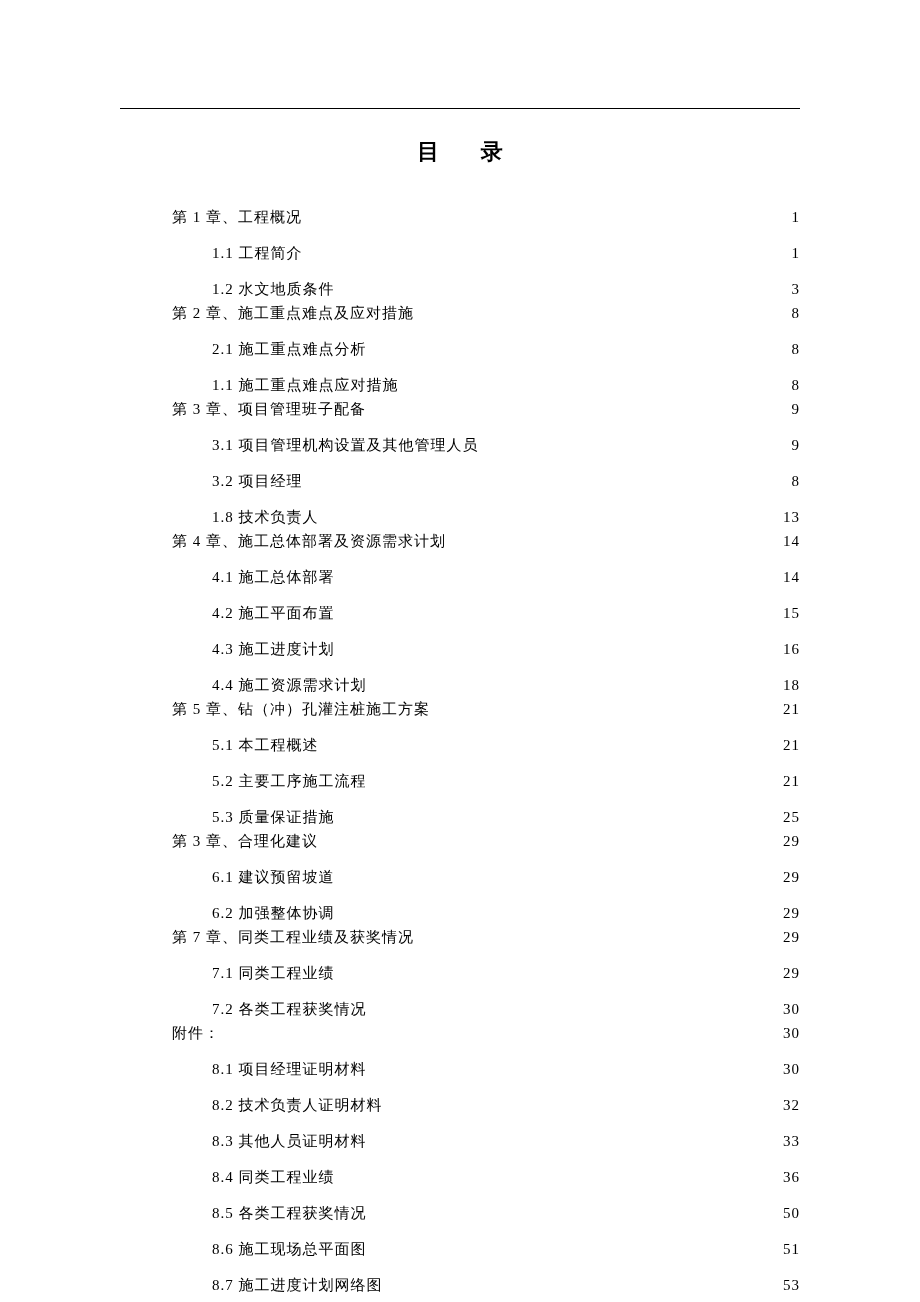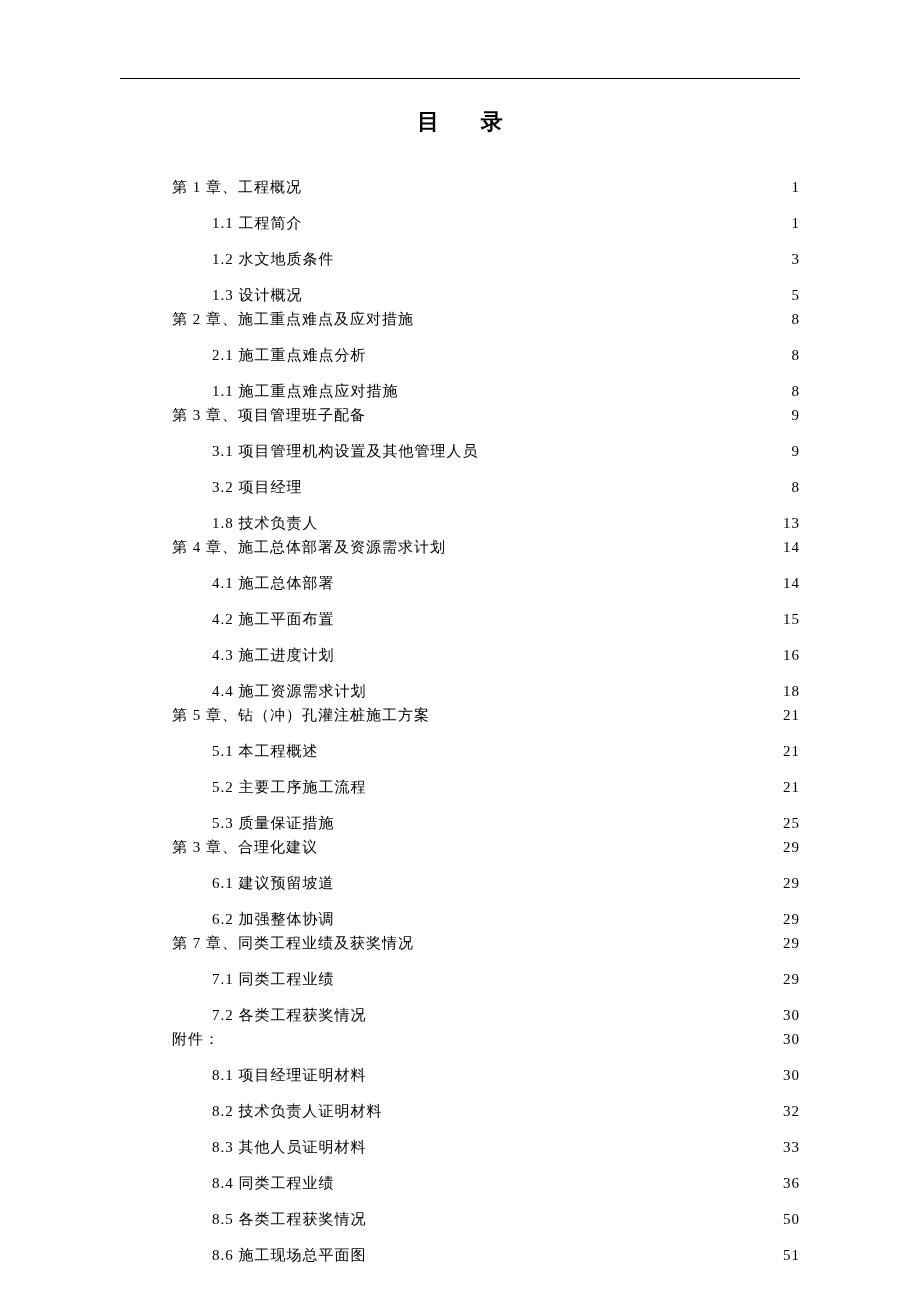--- a/index.html
+++ b/index.html
@@ -8,21 +8,21 @@
       box-sizing: border-box;
     }
     body {
       background: #ffffff;
       font-family: "SimSun", "宋体", serif;
       width: 920px;
       height: 1302px;
       position: relative;
     }
     .page {
-      padding: 78px 120px 0 120px;
+      padding: 108px 120px 0 120px;
       width: 100%;
     }
     .top-rule {
       border-top: 1.5px solid #000;
       margin: 0 0 28px 0;
     }
     .title {
       text-align: center;
       font-size: 22px;
       font-weight: bold;
@@ -90,25 +90,20 @@
       <div class="toc-row level-1">
         <span class="toc-label">1.1 工程简介</span>
         <span class="toc-leader"></span>
         <span class="toc-page">1</span>
       </div>
       <div class="toc-row level-1">
         <span class="toc-label">1.2 水文地质条件</span>
         <span class="toc-leader"></span>
         <span class="toc-page">3</span>
       </div>
-      <div class="toc-row level-1">
-        <span class="toc-label">1.3 设计概况</span>
-        <span class="toc-leader"></span>
-        <span class="toc-page">5</span>
-      </div>
       <div class="toc-row level-0">
         <span class="toc-label">第 2 章、施工重点难点及应对措施</span>
         <span class="toc-leader"></span>
         <span class="toc-page">8</span>
       </div>
       <div class="toc-row level-1">
         <span class="toc-label">2.1 施工重点难点分析</span>
         <span class="toc-leader"></span>
         <span class="toc-page">8</span>
       </div>
@@ -239,15 +234,20 @@
       </div>
       <div class="toc-row level-1">
         <span class="toc-label">8.5 各类工程获奖情况</span>
         <span class="toc-leader"></span>
         <span class="toc-page">50</span>
       </div>
       <div class="toc-row level-1">
         <span class="toc-label">8.6 施工现场总平面图</span>
         <span class="toc-leader"></span>
         <span class="toc-page">51</span>
+      </div>
+      <div class="toc-row level-1">
+        <span class="toc-label">8.7 施工进度计划网络图</span>
+        <span class="toc-leader"></span>
+        <span class="toc-page">53</span>
       </div>
     </div>
 </div>
 
 </body></html>

